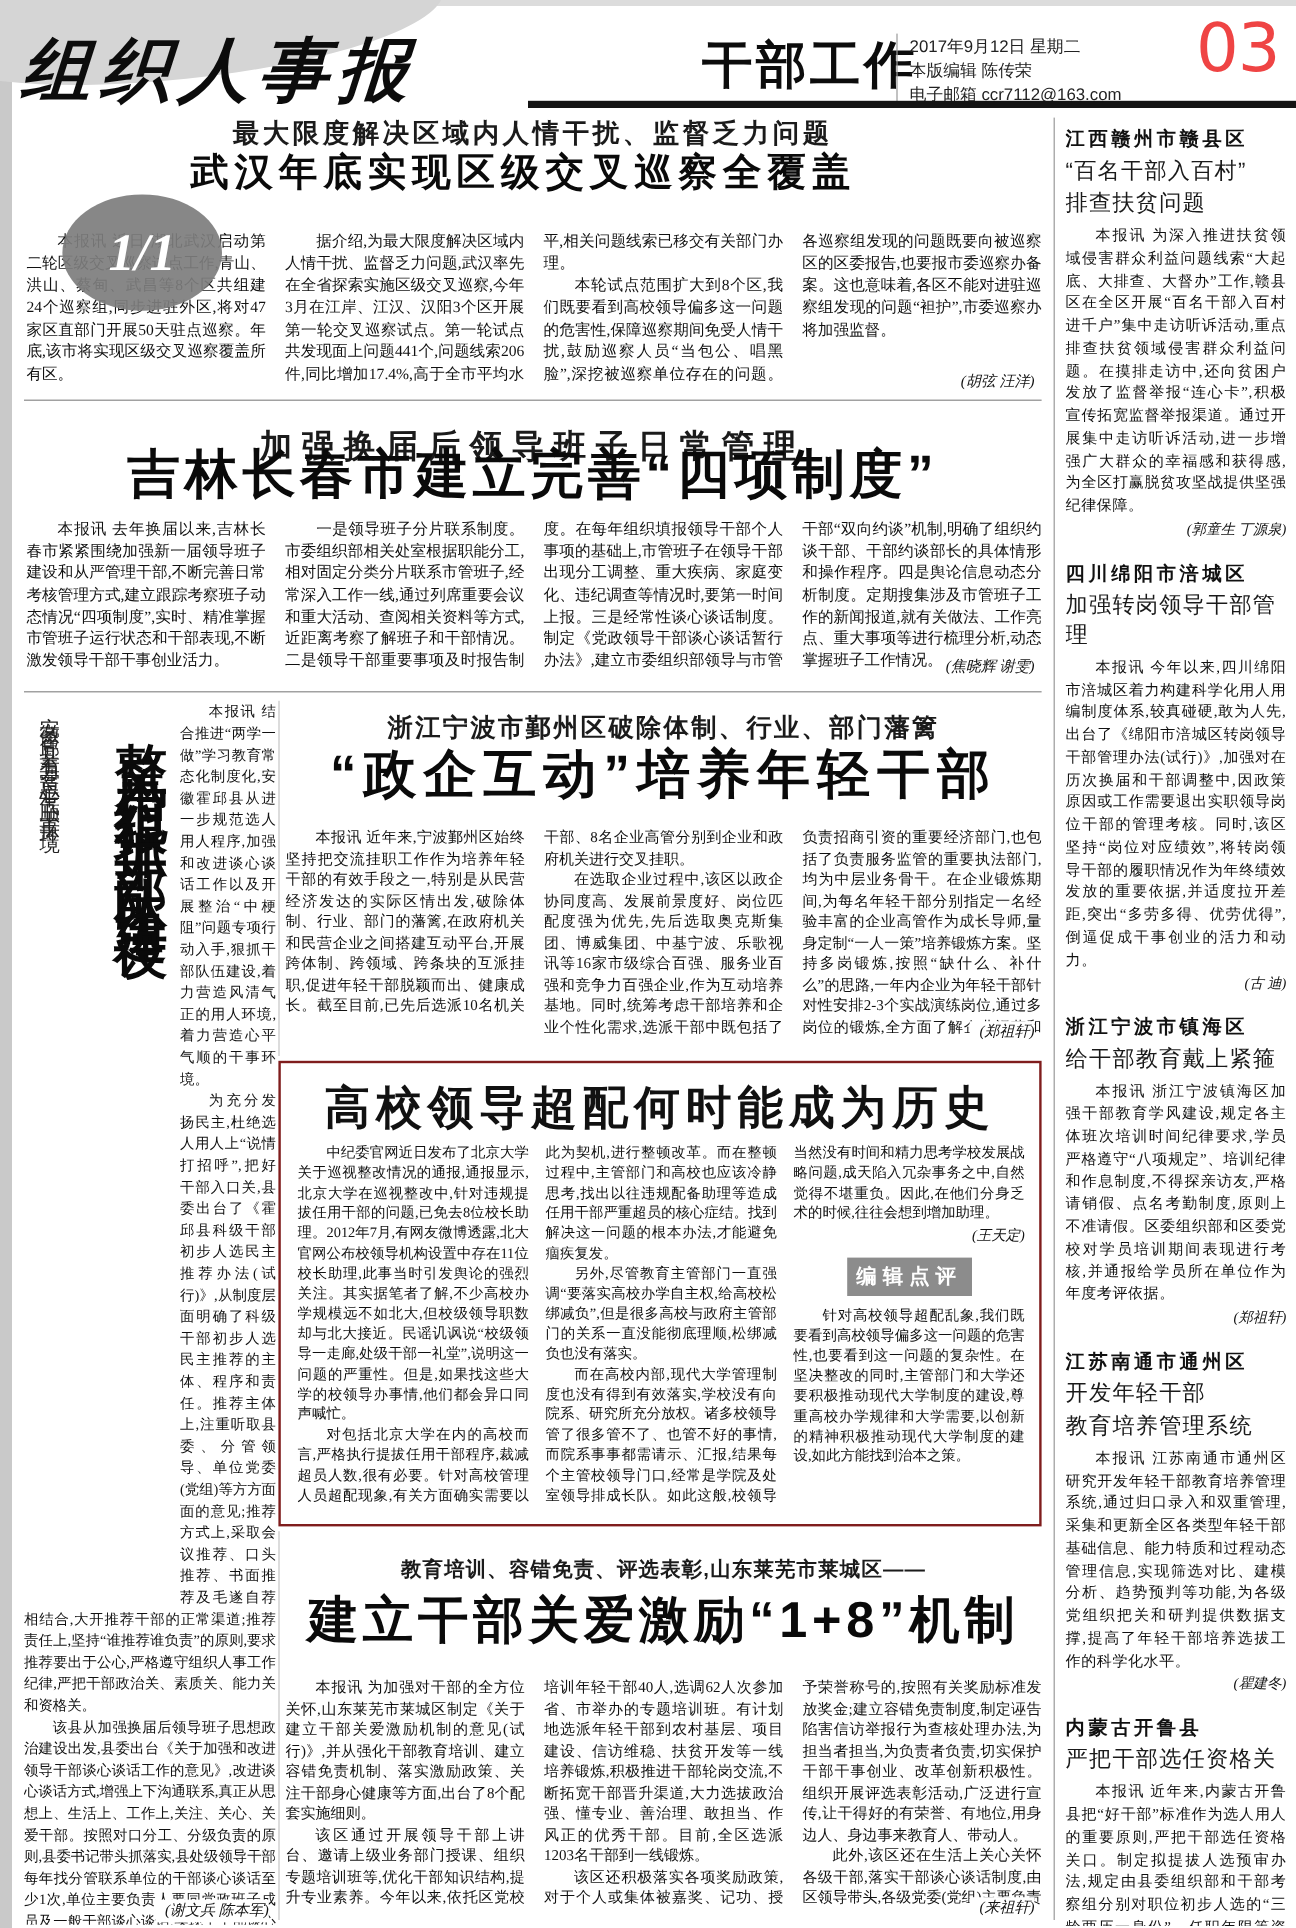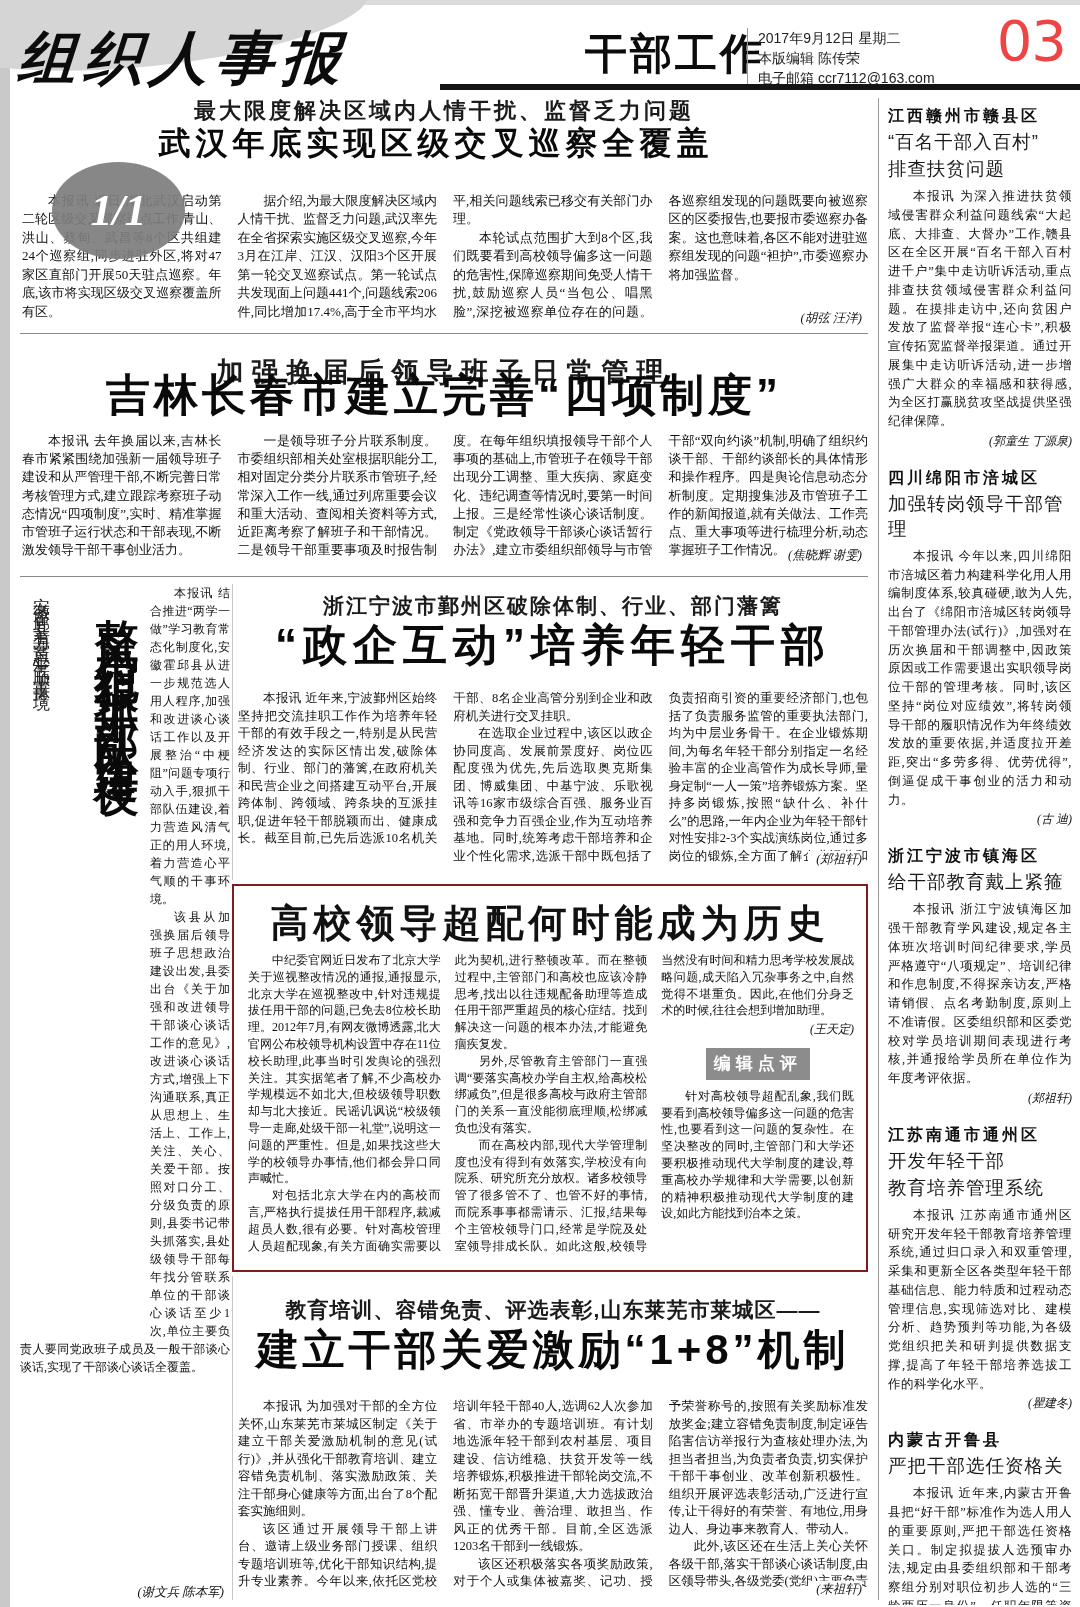--- a/index.html
+++ b/index.html
@@ -112,20 +112,21 @@
   <div class="hline" style="left:20px;top:576px;width:848px;"></div>
 
   <div class="vline" style="left:878px;top:98px;height:1502px;"></div>
   <div class="vline" style="left:232px;top:584px;height:296px;background:#c6c6c6;"></div>
   <div class="vline" style="left:232px;top:1276px;height:324px;background:#c6c6c6;"></div>
 
   <div class="c-wrap">
     <div class="c-vkicker">安徽霍邱县着力营造心平气顺干事环境</div>
     <div class="c-vheadline">整风肃纪狠抓干部队伍建设</div>
     <p class="para">本报讯 结合推进“两学一做”学习教育常态化制度化,安徽霍邱县从进一步规范选人用人程序,加强和改进谈心谈话工作以及开展整治“中梗阻”问题专项行动入手,狠抓干部队伍建设,着力营造风清气正的用人环境,着力营造心平气顺的干事环境。</p>
+    <p class="para">为充分发扬民主,杜绝选人用人上“说情打招呼”,把好干部入口关,县委出台了《霍邱县科级干部初步人选民主推荐办法(试行)》,从制度层面明确了科级干部初步人选民主推荐的主体、程序和责任。推荐主体上,注重听取县委、分管领导、单位党委(党组)等方方面面的意见;推荐方式上,采取会议推荐、口头推荐、书面推荐及毛遂自荐相结合,大开推荐干部的正常渠道;推荐责任上,坚持“谁推荐谁负责”的原则,要求推荐要出于公心,严格遵守组织人事工作纪律,严把干部政治关、素质关、能力关和资格关。</p>
     <p class="para">该县从加强换届后领导班子思想政治建设出发,县委出台《关于加强和改进领导干部谈心谈话工作的意见》,改进谈心谈话方式,增强上下沟通联系,真正从思想上、生活上、工作上,关注、关心、关爱干部。按照对口分工、分级负责的原则,县委书记带头抓落实,县处级领导干部每年找分管联系单位的干部谈心谈话至少1次,单位主要负责人要同党政班子成员及一般干部谈心谈话,实现了干部谈心谈话全覆盖。</p>
 
     <span class="byline-abs">(谢文兵 陈本军)</span>
   </div>
 
   <div class="kicker" style="left:238px;top:592px;width:630px;font-size:21px;letter-spacing:2px;">浙江宁波市鄞州区破除体制、行业、部门藩篱</div>
   <div class="headline" style="left:238px;top:616px;width:630px;font-size:44px;letter-spacing:6px;">“政企互动”培养年轻干部</div>
   <div class="bodycols d-body">
     <p class="para">本报讯 近年来,宁波鄞州区始终坚持把交流挂职工作作为培养年轻干部的有效手段之一,特别是从民营经济发达的实际区情出发,破除体制、行业、部门的藩篱,在政府机关和民营企业之间搭建互动平台,开展跨体制、跨领域、跨条块的互派挂职,促进年轻干部脱颖而出、健康成长。截至目前,已先后选派10名机关干部、8名企业高管分别到企业和政府机关进行交叉挂职。</p>
     <p class="para">在选取企业过程中,该区以政企协同度高、发展前景度好、岗位匹配度强为优先,先后选取奥克斯集团、博威集团、中基宁波、乐歌视讯等16家市级综合百强、服务业百强和竞争力百强企业,作为互动培养基地。同时,统筹考虑干部培养和企业个性化需求,选派干部中既包括了负责招商引资的重要经济部门,也包括了负责服务监管的重要执法部门,均为中层业务骨干。在企业锻炼期间,为每名年轻干部分别指定一名经验丰富的企业高管作为成长导师,量身定制“一人一策”培养锻炼方案。坚持多岗锻炼,按照“缺什么、补什么”的思路,一年内企业为年轻干部针对性安排2-3个实战演练岗位,通过多岗位的锻炼,全方面了解企业运营和管理情况,为年轻干部熟悉企业情况、积累管理经验打下坚实基础。</p>
@@ -140,21 +141,21 @@
       <p class="para">对包括北京大学在内的高校而言,严格执行提拔任用干部程序,裁减超员人数,很有必要。针对高校管理人员超配现象,有关方面确实需要以此为契机,进行整顿改革。而在整顿过程中,主管部门和高校也应该冷静思考,找出以往违规配备助理等造成任用干部严重超员的核心症结。找到解决这一问题的根本办法,才能避免痼疾复发。</p>
       <p class="para">另外,尽管教育主管部门一直强调“要落实高校办学自主权,给高校松绑减负”,但是很多高校与政府主管部门的关系一直没能彻底理顺,松绑减负也没有落实。</p>
       <p class="para">而在高校内部,现代大学管理制度也没有得到有效落实,学校没有向院系、研究所充分放权。诸多校领导管了很多管不了、也管不好的事情,而院系事事都需请示、汇报,结果每个主管校领导门口,经常是学院及处室领导排成长队。如此这般,校领导当然没有时间和精力思考学校发展战略问题,成天陷入冗杂事务之中,自然觉得不堪重负。因此,在他们分身乏术的时候,往往会想到增加助理。</p>
       <div class="byline-flow">(王天定)</div>
       <div class="note-label">编辑点评</div>
       <p class="note-text">针对高校领导超配乱象,我们既要看到高校领导偏多这一问题的危害性,也要看到这一问题的复杂性。在坚决整改的同时,主管部门和大学还要积极推动现代大学制度的建设,尊重高校办学规律和大学需要,以创新的精神积极推动现代大学制度的建设,如此方能找到治本之策。</p>
 
     </div>
   </div>
 
-  <div class="kicker" style="left:238px;top:1296px;width:630px;font-size:21px;letter-spacing:1px;">教育培训、容错免责、评选表彰,山东莱芜市莱城区——</div>
+  <div class="kicker" style="left:238px;top:1296px;width:630px;font-size:17px;letter-spacing:1px;">教育培训、容错免责、评选表彰,山东莱芜市莱城区——</div>
   <div class="headline" style="left:238px;top:1322px;width:630px;font-size:42px;letter-spacing:4px;">建立干部关爱激励“1+8”机制</div>
   <div class="bodycols f-body">
     <p class="para">本报讯 为加强对干部的全方位关怀,山东莱芜市莱城区制定《关于建立干部关爱激励机制的意见(试行)》,并从强化干部教育培训、建立容错免责机制、落实激励政策、关注干部身心健康等方面,出台了8个配套实施细则。</p>
     <p class="para">该区通过开展领导干部上讲台、邀请上级业务部门授课、组织专题培训班等,优化干部知识结构,提升专业素养。今年以来,依托区党校培训年轻干部40人,选调62人次参加省、市举办的专题培训班。有计划地选派年轻干部到农村基层、项目建设、信访维稳、扶贫开发等一线培养锻炼,积极推进干部轮岗交流,不断拓宽干部晋升渠道,大力选拔政治强、懂专业、善治理、敢担当、作风正的优秀干部。目前,全区选派1203名干部到一线锻炼。</p>
     <p class="para">该区还积极落实各项奖励政策,对于个人或集体被嘉奖、记功、授予荣誉称号的,按照有关奖励标准发放奖金;建立容错免责制度,制定诬告陷害信访举报行为查核处理办法,为担当者担当,为负责者负责,切实保护干部干事创业、改革创新积极性。组织开展评选表彰活动,广泛进行宣传,让干得好的有荣誉、有地位,用身边人、身边事来教育人、带动人。</p>
     <p class="para">此外,该区还在生活上关心关怀各级干部,落实干部谈心谈话制度,由区领导带头,各级党委(党组)主要负责人参与,每年与干部普遍开展一次谈心谈话活动,倾听心声、疏导思想、解决困难。</p>
     <span class="byline-abs">(来祖轩)</span>
   </div>
 
   <div class="sidebar">

